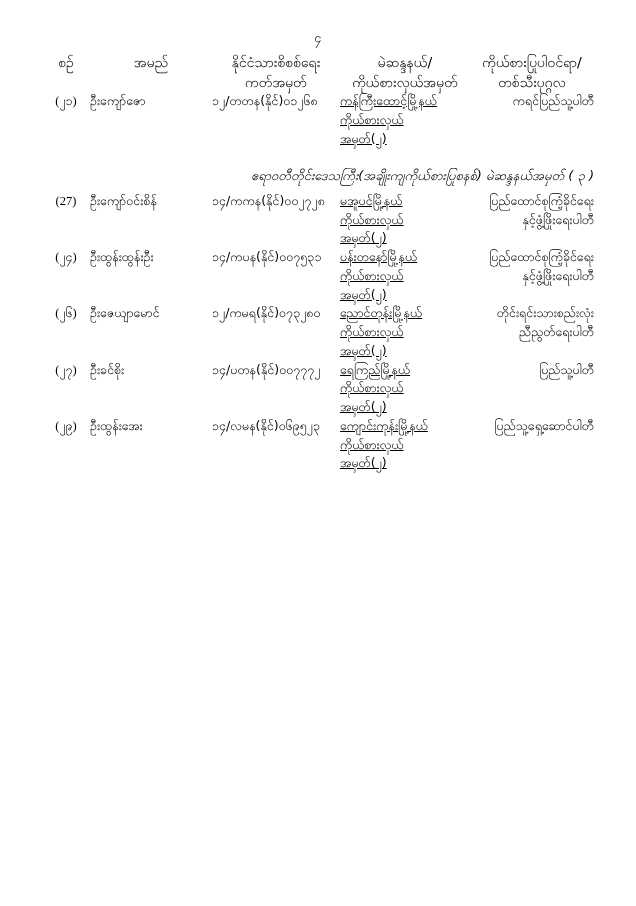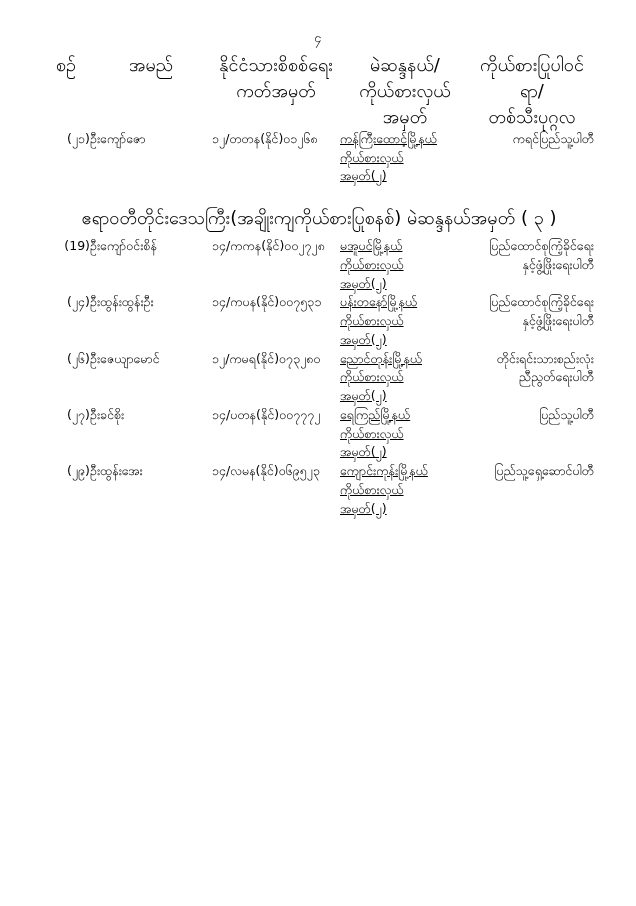--- a/index.html
+++ b/index.html
@@ -40,49 +40,50 @@
     padding: 0;
     font-weight: normal;
   }
   .col-no      { width: 48px;  }
   .col-name    { width: 122px; }
   .col-nrc     { width: 128px; }
   .col-const   { width: 130px; }
   .col-party   { width: 124px; }
 
   thead th {
-    font-size: 18px;
+    font-size: 14px;
     line-height: 1.45;
     text-align: center;
     padding-bottom: 14px;
   }
   thead th.th-no, thead th.th-name {
     vertical-align: top;
   }
   .hdr-line { display: block; }
 
   tbody td {
     font-size: 12.5px;
     line-height: 1.5;
     padding-top: 11px;
     padding-bottom: 11px;
   }
-  td.c-no      { text-align: right; padding-left: 2px; }
+  td.c-no      { text-align: center; padding-left: 2px; font-family: Liberation Serif, serif; }
   td.c-name    { text-align: left; margin-left: 12px; }
   td.c-nrc     { text-align: left; }
   td.c-const   { text-align: left; text-decoration: underline; }
   td.c-party   { text-align: right; }
 
   .const-line { display: block; }
 
   tr.section-row td {
     padding-top: 18px;
     padding-bottom: 6px;
-    font-size: 18px;
-    text-align: center;
+    font-size: 13px;
+    text-align: right;
+    font-style: italic;
   }
   .section-title {
     display: block;
     padding-left: 2px;
   }
 </style>
 </head>
 <body>
 
 <div class="page">
@@ -130,21 +131,21 @@
             <span class="const-line">အမှတ်(၂)</span>
           </td>
           <td class="c-party">ကရင်ပြည်သူ့ပါတီ</td>
         </tr>
         <tr class="section-row">
           <td colspan="5">
             <span class="section-title">ဧရာဝတီတိုင်းဒေသကြီး(အချိုးကျကိုယ်စားပြုစနစ်) မဲဆန္ဒနယ်အမှတ် ( ၃ )</span>
           </td>
         </tr>
         <tr>
-          <td class="c-no">(19)</td>
+          <td class="c-no">(27)</td>
           <td class="c-name">ဦးကျော်ဝင်းစိန်</td>
           <td class="c-nrc">၁၄/ကကန(နိုင်)၀၀၂၇၂၈</td>
           <td class="c-const">
             <span class="const-line">မအူပင်မြို့နယ်</span>
             <span class="const-line">ကိုယ်စားလှယ်</span>
             <span class="const-line">အမှတ်(၂)</span>
           </td>
           <td class="c-party">
             <span class="const-line">ပြည်ထောင်စုကြံ့ခိုင်ရေး</span>
             <span class="const-line">နှင့်ဖွံ့ဖြိုးရေးပါတီ</span>

